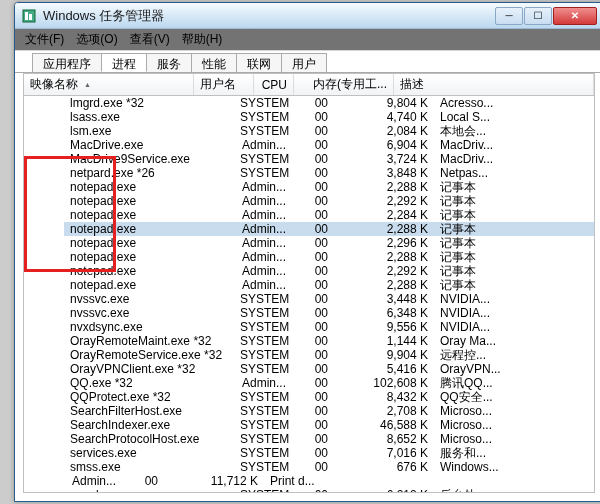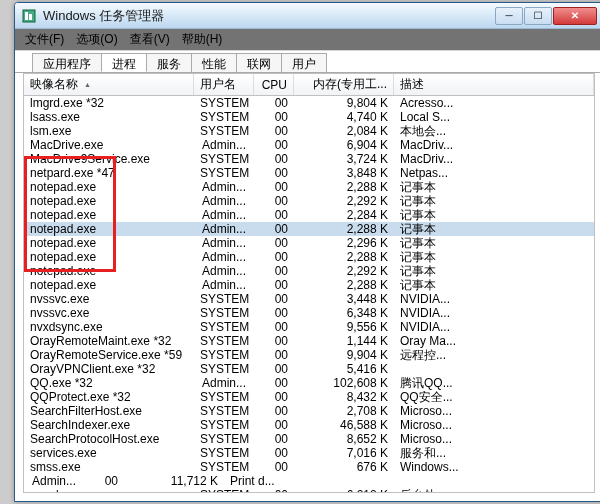--- a/index.html
+++ b/index.html
@@ -18,21 +18,21 @@
 .tab.active { background: #fff; border-bottom: 1px solid #fff; position: relative; z-index: 1; }
 .content { position: absolute; top: 70px; left: 8px; right: 8px; bottom: 8px; border: 1px solid #c0c0c0; background: #fff; overflow: hidden; }
 .thead { display: flex; background: linear-gradient(180deg,#fff,#f1f3f6); border-bottom: 1px solid #c0c0c0; height: 22px; align-items: stretch; }
 .th { border-right: 1px solid #dadce0; padding: 3px 6px; font-size: 12px; display: flex; align-items: center; overflow: hidden; white-space: nowrap; }
 .th.sort::after { content: "▲"; font-size: 7px; margin-left: 6px; color: #666; }
 .c0 { width: 170px; }
 .c1 { width: 60px; text-align: center; }
 .c2 { width: 40px; text-align: right; justify-content: flex-end; }
 .c3 { width: 100px; text-align: right; justify-content: flex-end; }
 .c4 { flex: 1; }
-.tbody { overflow-y: scroll; height: calc(100% - 22px); font-family: "SimSun", monospace; font-size: 12px; }
+.tbody { overflow-y: scroll; height: calc(100% - 22px); font-family: "SimSun", monospace; font-size: 12px; margin-left: 40px; }
 .row { display: flex; height: 14px; line-height: 14px; }
 .row.sel { background: #c8dced; }
 .td { padding: 0 6px; overflow: hidden; white-space: nowrap; text-overflow: clip; }
 .hlbox { position: absolute; border: 3px solid #e62020; pointer-events: none; }
 ::-webkit-scrollbar { width: 17px; }
 ::-webkit-scrollbar-track { background: #f0f0f0; }
 ::-webkit-scrollbar-thumb { background: #c7c7c7; border: 1px solid #aaa; border-radius: 2px; }
 ::-webkit-scrollbar-button { background: #e8e8e8; height: 17px; border: 1px solid #bbb; }
 </style>
 </head>
@@ -110,21 +110,21 @@
           <div class="td c4">MacDriv...</div>
         </div>
         <div class="row">
           <div class="td c0">MacDrive9Service.exe</div>
           <div class="td c1">SYSTEM</div>
           <div class="td c2">00</div>
           <div class="td c3">3,724 K</div>
           <div class="td c4">MacDriv...</div>
         </div>
         <div class="row">
-          <div class="td c0">netpard.exe *47</div>
+          <div class="td c0">netpard.exe *26</div>
           <div class="td c1">SYSTEM</div>
           <div class="td c2">00</div>
           <div class="td c3">3,848 K</div>
           <div class="td c4">Netpas...</div>
         </div>
         <div class="row">
           <div class="td c0">notepad.exe</div>
           <div class="td c1">Admin...</div>
           <div class="td c2">00</div>
           <div class="td c3">2,288 K</div>
@@ -201,31 +201,32 @@
           <div class="td c4">NVIDIA...</div>
         </div>
         <div class="row">
           <div class="td c0">OrayRemoteMaint.exe *32</div>
           <div class="td c1">SYSTEM</div>
           <div class="td c2">00</div>
           <div class="td c3">1,144 K</div>
           <div class="td c4">Oray Ma...</div>
         </div>
         <div class="row">
-          <div class="td c0">OrayRemoteService.exe *59</div>
+          <div class="td c0">OrayRemoteService.exe *32</div>
           <div class="td c1">SYSTEM</div>
           <div class="td c2">00</div>
           <div class="td c3">9,904 K</div>
           <div class="td c4">远程控...</div>
         </div>
         <div class="row">
           <div class="td c0">OrayVPNClient.exe *32</div>
           <div class="td c1">SYSTEM</div>
           <div class="td c2">00</div>
           <div class="td c3">5,416 K</div>
+          <div class="td c4">OrayVPN...</div>
         </div>
         <div class="row">
           <div class="td c0">QQ.exe *32</div>
           <div class="td c1">Admin...</div>
           <div class="td c2">00</div>
           <div class="td c3">102,608 K</div>
           <div class="td c4">腾讯QQ...</div>
         </div>
         <div class="row">
           <div class="td c0">QQProtect.exe *32</div>

